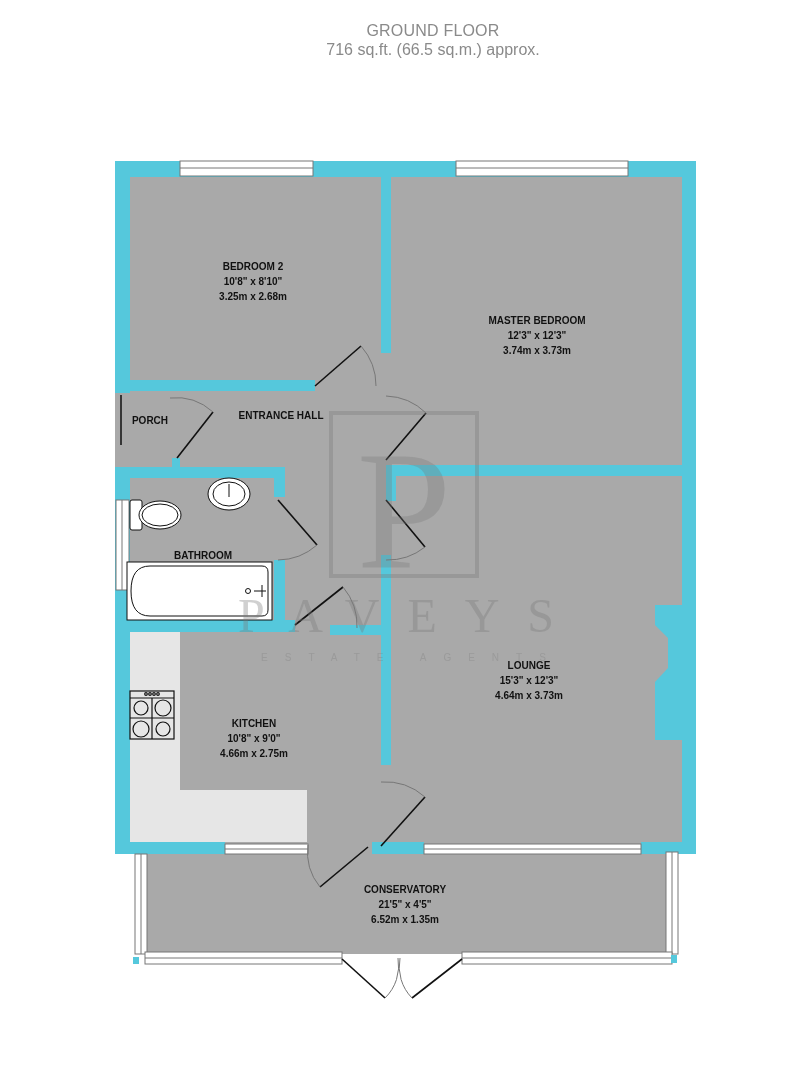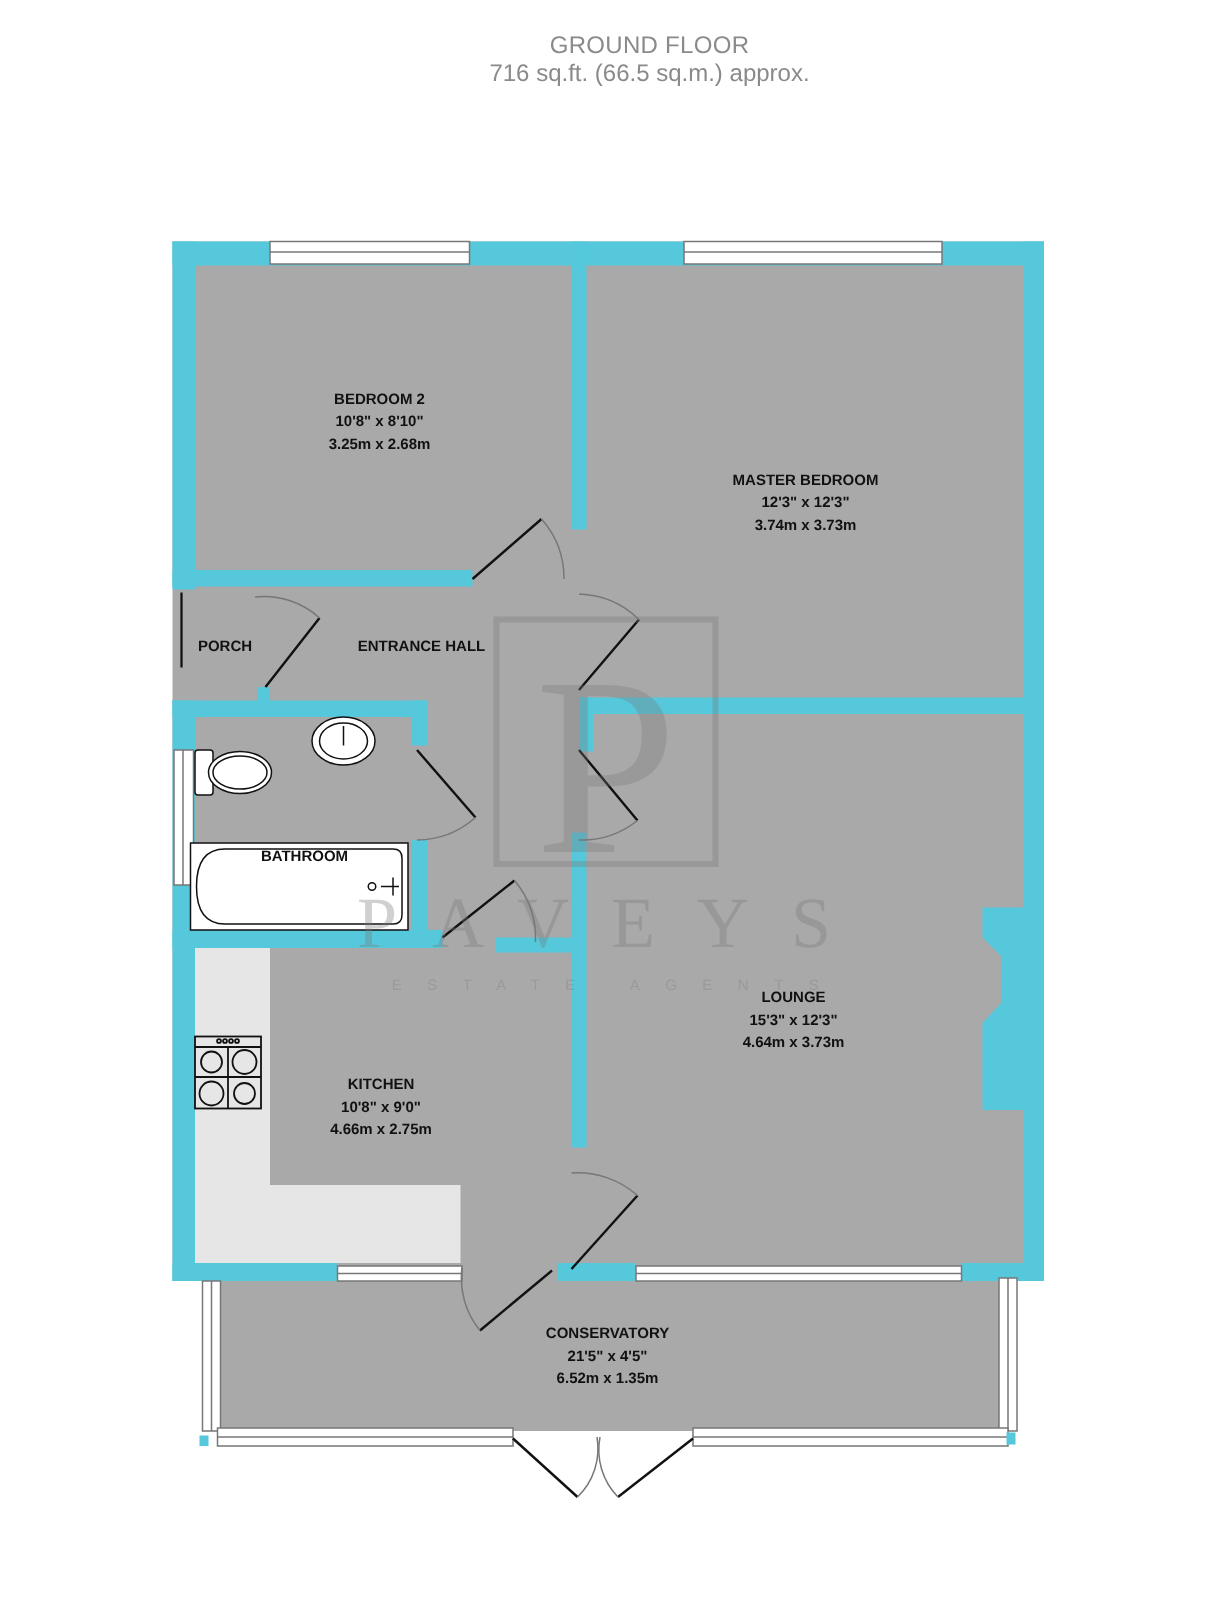--- a/index.html
+++ b/index.html
@@ -191,27 +191,27 @@
 <div class="room-label" style="left:253px; top:259px;">
   <div>BEDROOM 2</div>
   <div>10'8"  x 8'10"</div>
   <div>3.25m  x 2.68m</div>
 </div>
 <div class="room-label" style="left:537px; top:313px;">
   <div>MASTER BEDROOM</div>
   <div>12'3"  x 12'3"</div>
   <div>3.74m  x 3.73m</div>
 </div>
-<div class="room-label" style="left:150px; top:424px;">
+<div class="room-label" style="left:150px; top:413px;">
   <div>PORCH</div>
 </div>
-<div class="room-label" style="left:281px; top:424px;">
+<div class="room-label" style="left:281px; top:408px;">
   <div>ENTRANCE HALL</div>
 </div>
-<div class="room-label" style="left:203px; top:564px;">
+<div class="room-label" style="left:203px; top:548px;">
   <div>BATHROOM</div>
 </div>
 <div class="room-label" style="left:529px; top:658px;">
   <div>LOUNGE</div>
   <div>15'3"  x 12'3"</div>
   <div>4.64m  x 3.73m</div>
 </div>
 <div class="room-label" style="left:254px; top:716px;">
   <div>KITCHEN</div>
   <div>10'8"  x 9'0"</div>

